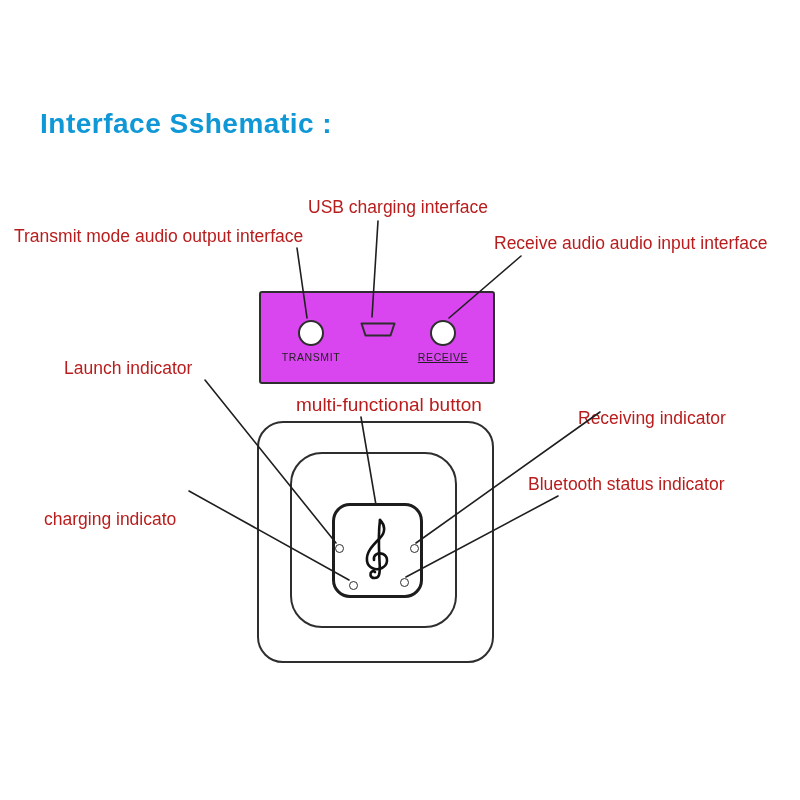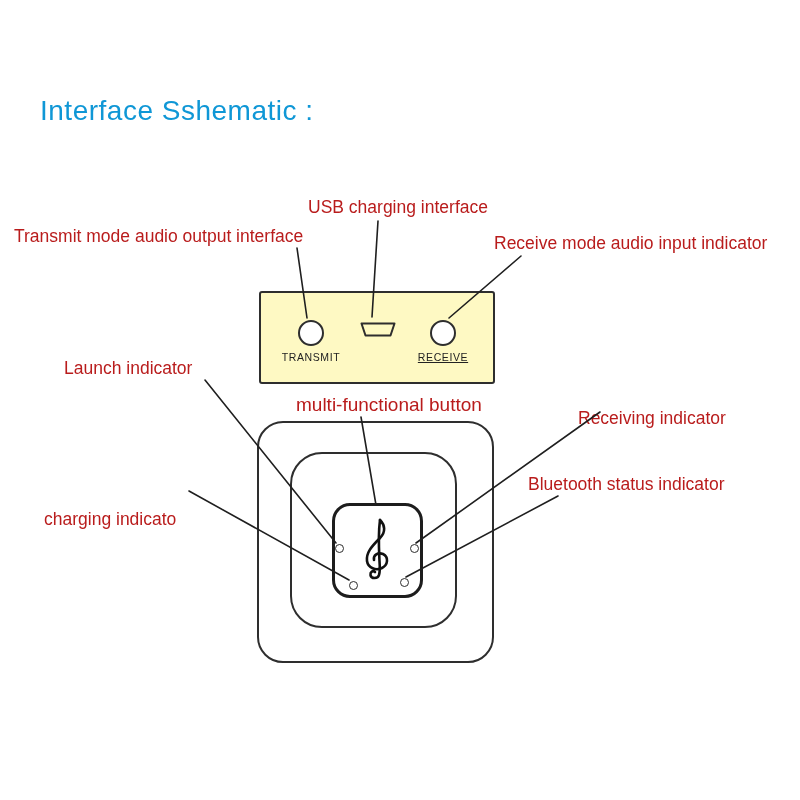--- a/index.html
+++ b/index.html
@@ -4,40 +4,40 @@
 <style>
   html,body{margin:0;padding:0;background:#fff;}
   #canvas{
     position:relative;
     width:800px;height:800px;
     background:#ffffff;
     font-family:"Liberation Sans", sans-serif;
     overflow:hidden;
   }
   .title{
-    position:absolute;left:40px;top:95px;
-    font-size:28px;font-weight:normal;color:#0f97d6;
+    position:absolute;left:40px;top:108px;
+    font-size:28px;font-weight:bold;color:#0f97d6;
     letter-spacing:0.5px;white-space:nowrap;
   }
   .lbl{
     position:absolute;font-size:17.5px;color:#b91c1c;white-space:nowrap;
   }
   .lbl-usb{left:308px;top:197px;}
   .lbl-transmit{left:14px;top:226px;}
   .lbl-receive{left:494px;top:233px;}
   .lbl-multi{left:296px;top:394px;font-size:19px;}
   .lbl-launch{left:64px;top:358px;}
   .lbl-receiving{left:578px;top:408px;text-align:right;}
   .lbl-charging{left:44px;top:470px;margin-top:39px;}
   .lbl-bluetooth{left:528px;top:474px;}
 
   
   .device-top{
     position:absolute;left:259px;top:291px;width:232px;height:89px;
-    border:2px solid #2e2e2e;border-radius:3px;background:#fef9c3;
+    border:2px solid #2e2e2e;border-radius:3px;background:#d946ef;
   }
   .jack{
     position:absolute;width:26px;height:26px;border:2px solid #2e2e2e;
     border-radius:50%;background:#fff;box-sizing:border-box;
   }
   .jack-transmit{left:37px;top:27px;}
   .jack-receive{left:169px;top:27px;}
   .port-label{
     position:absolute;top:58px;width:90px;text-align:center;
     font-size:10.5px;letter-spacing:0.6px;color:#222;
@@ -73,21 +73,21 @@
 </style>
 </head>
 <body>
 
 <div id="canvas">
 
   <div class="title">Interface Sshematic :</div>
 
   <div class="lbl lbl-usb">USB charging interface</div>
   <div class="lbl lbl-transmit">Transmit mode audio output interface</div>
-  <div class="lbl lbl-receive">Receive mode audio input indicator</div>
+  <div class="lbl lbl-receive">Receive audio audio input interface</div>
   <div class="lbl lbl-multi">multi-functional button</div>
   <div class="lbl lbl-launch">Launch indicator</div>
   <div class="lbl lbl-receiving">Receiving indicator</div>
   <div class="lbl lbl-charging">charging indicato</div>
   <div class="lbl lbl-bluetooth">Bluetooth status indicator</div>
 
   <div class="device-top">
     <div class="jack jack-transmit"></div>
     <div class="jack jack-receive"></div>
     <div class="usb-port">

